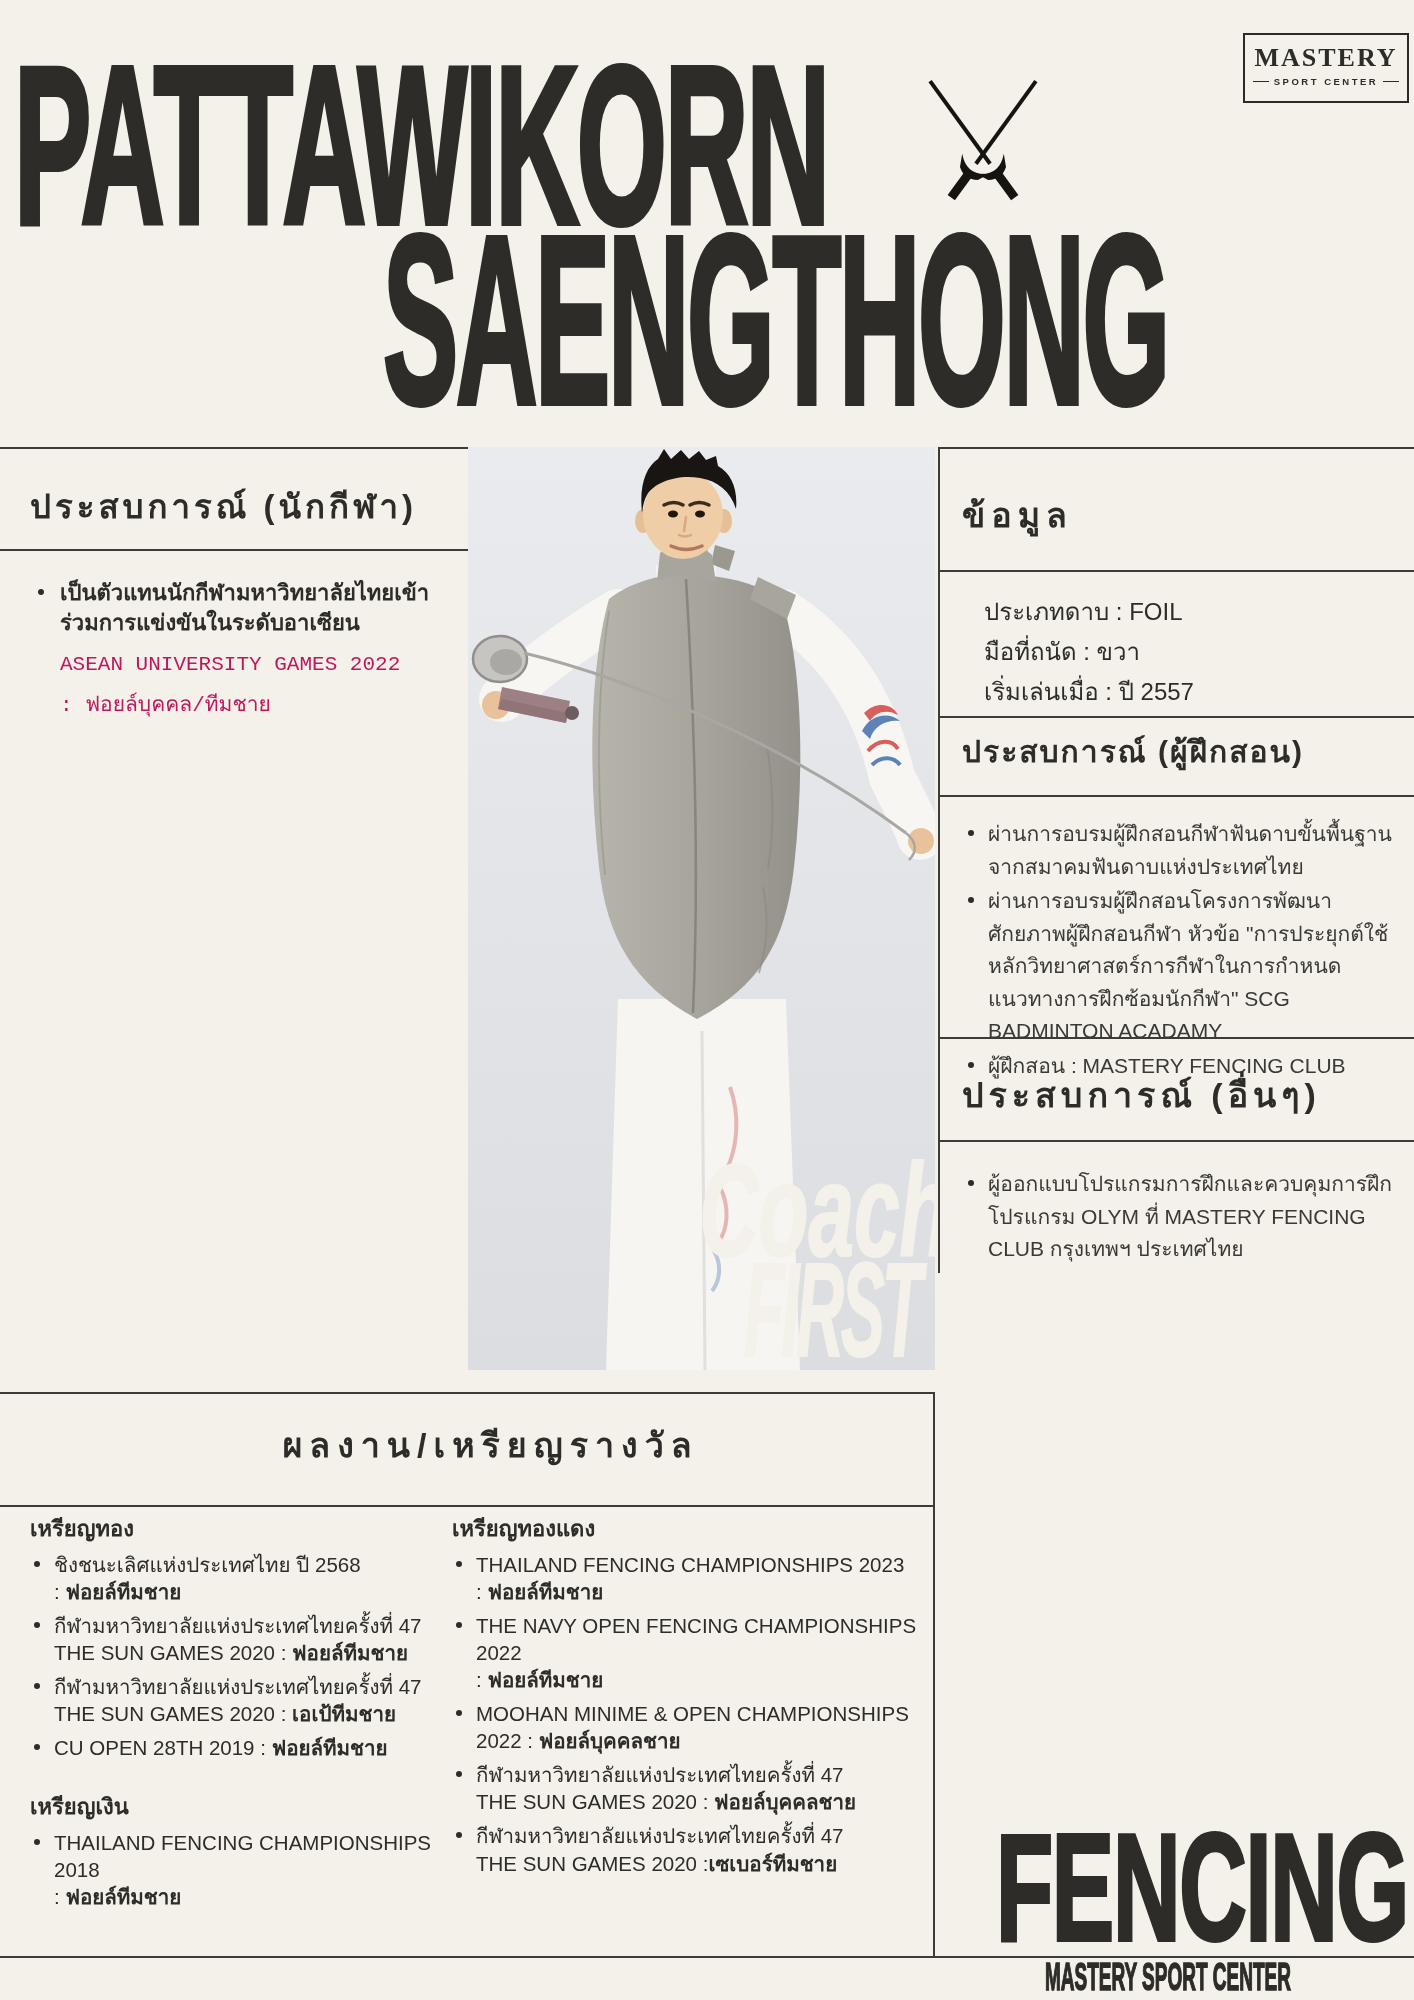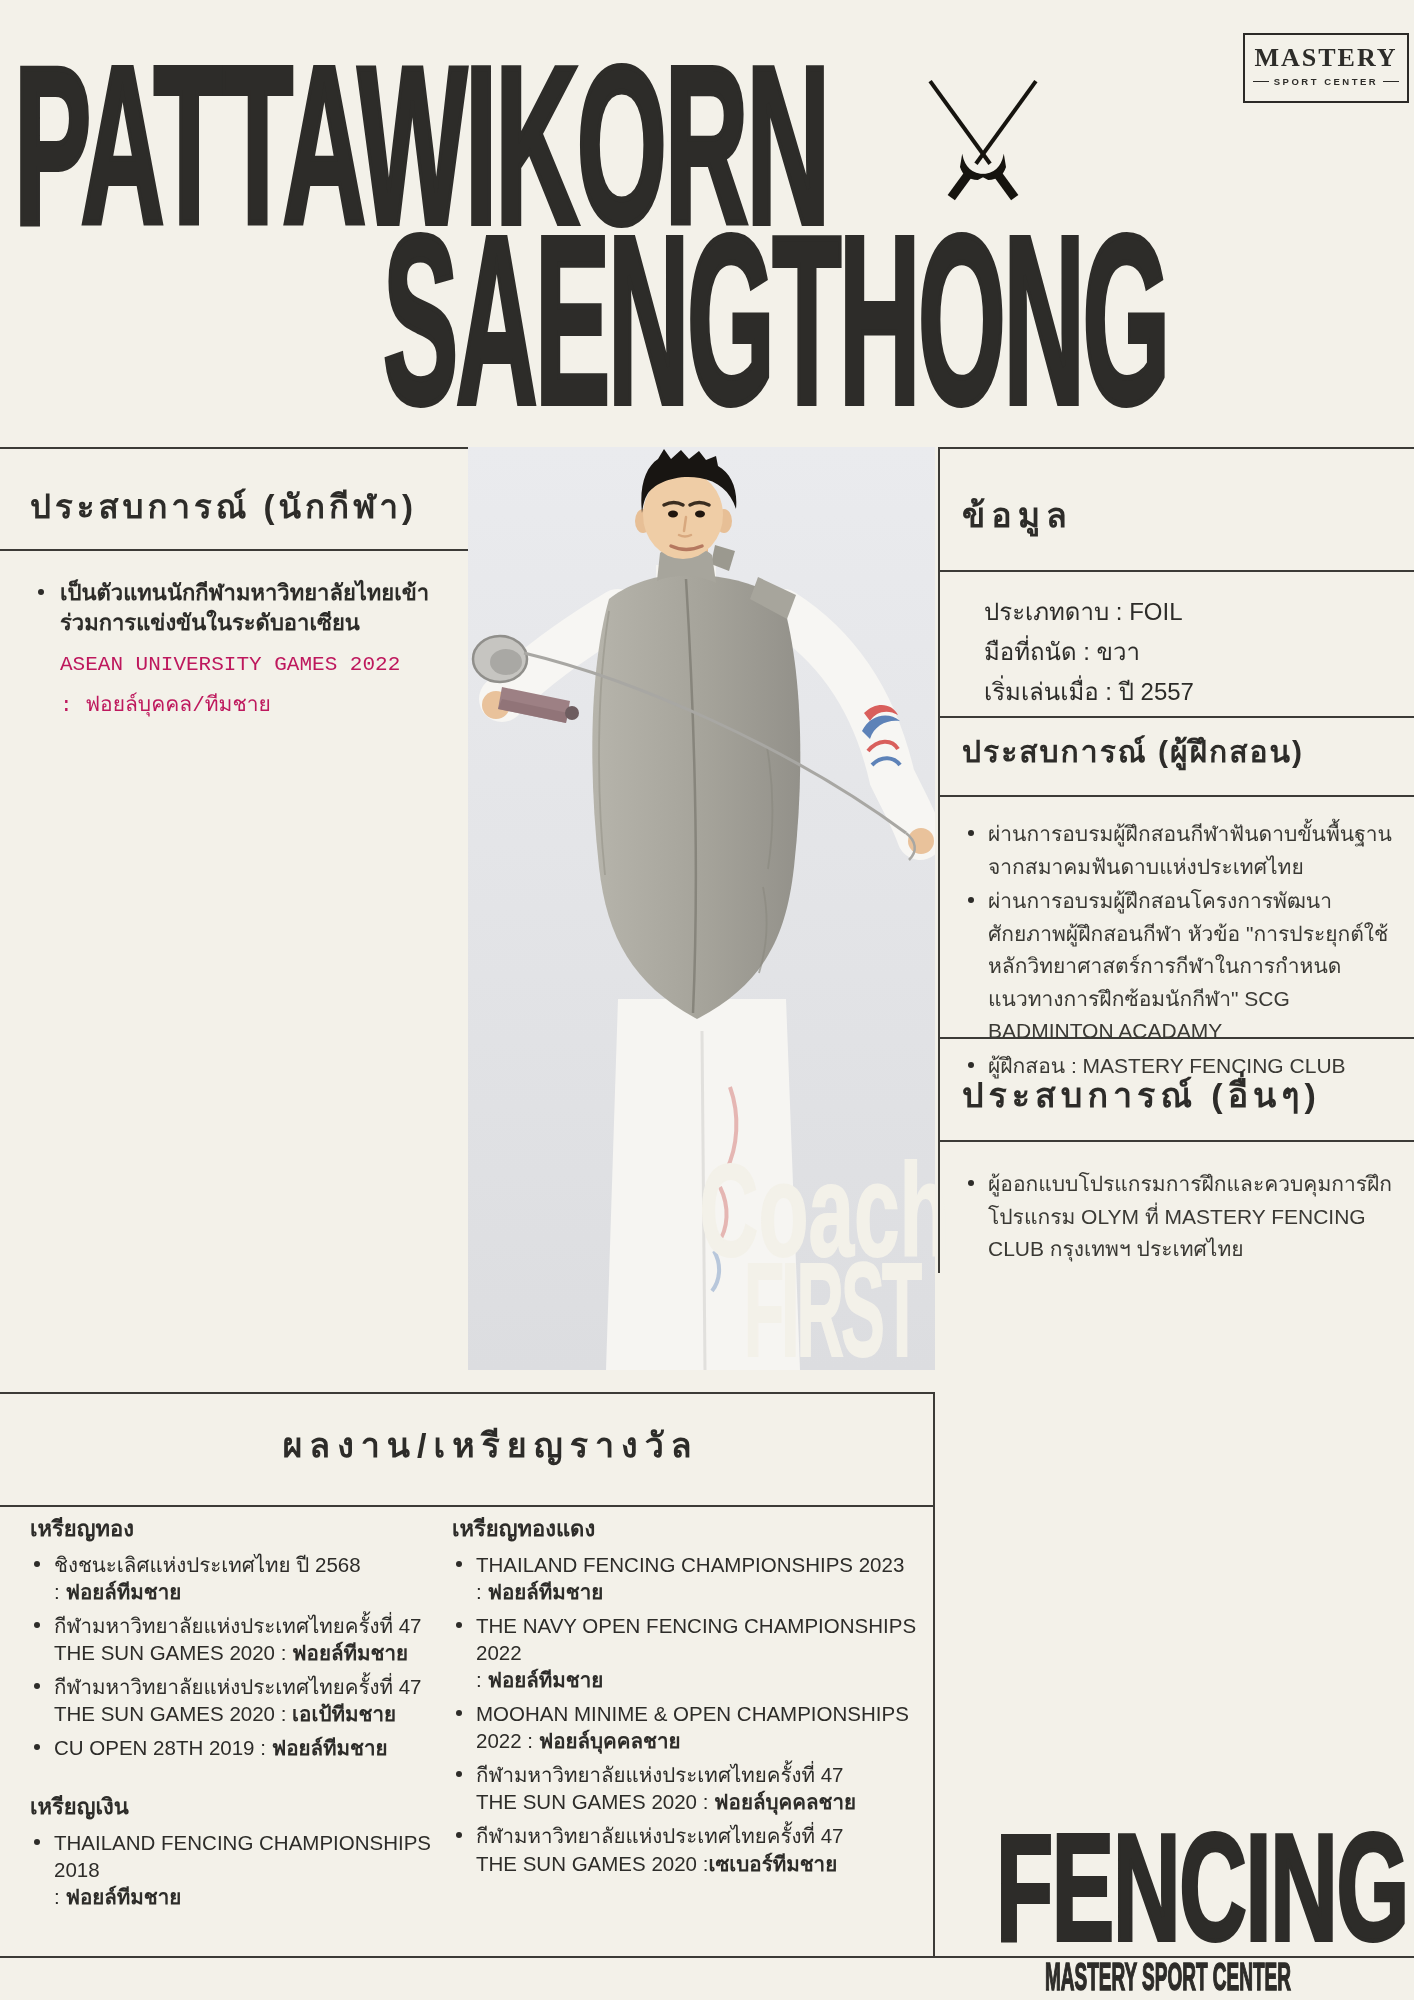--- a/index.html
+++ b/index.html
@@ -32,21 +32,21 @@
   .left-head-box{left:0;top:447px;width:463px;height:100px;border-top:2px solid #3c3b37;border-bottom:2px solid #3c3b37;border-right:2px solid #3c3b37;padding-left:7px;}
   .sec-head{font-weight:700;font-size:33px;letter-spacing:4px;}
   .left-head-box .sec-head{position:absolute;left:30px;top:31px;}
   
   .athlete{left:36px;top:578px;width:410px;font-size:21px;line-height:1.38;}
   .bullet-row{display:flex;}
   .bullet-dot{flex:0 0 auto;width:6px;height:6px;border-radius:50%;background:#2d2c29;margin:11px 16px 0 2px;}
   .ath-bold{font-weight:700;font-size:22px;}
   .ath-sub{color:#be185d;font-size:21px;margin-top:12px;font-family:Liberation Mono, monospace;}
   
-  .photo{left:468px;top:447px;width:467px;height:923px;}
+  .photo{left:468px;top:447px;width:467px;height:923px;font-style:italic;}
   .photo svg{display:block;}
   .wm{position:absolute;color:#f3f1e9;font-weight:700;line-height:1;}
   .wm1{top:698px;right:-14px;font-size:132px;}
   .wm1 .cx{transform-origin:right top;transform:scaleX(.62);-webkit-text-stroke:2px #f3f1e9;}
   .wm2{top:796px;right:16px;font-size:134px;}
   .wm2 .cx{transform-origin:right top;transform:scaleX(.49);letter-spacing:-6px;-webkit-text-stroke:2px #f3f1e9;}
   
   .r-line{left:938px;width:476px;}
   .r-border{left:938px;top:447px;height:826px;}
   .r-head{position:absolute;left:962px;font-weight:700;}

